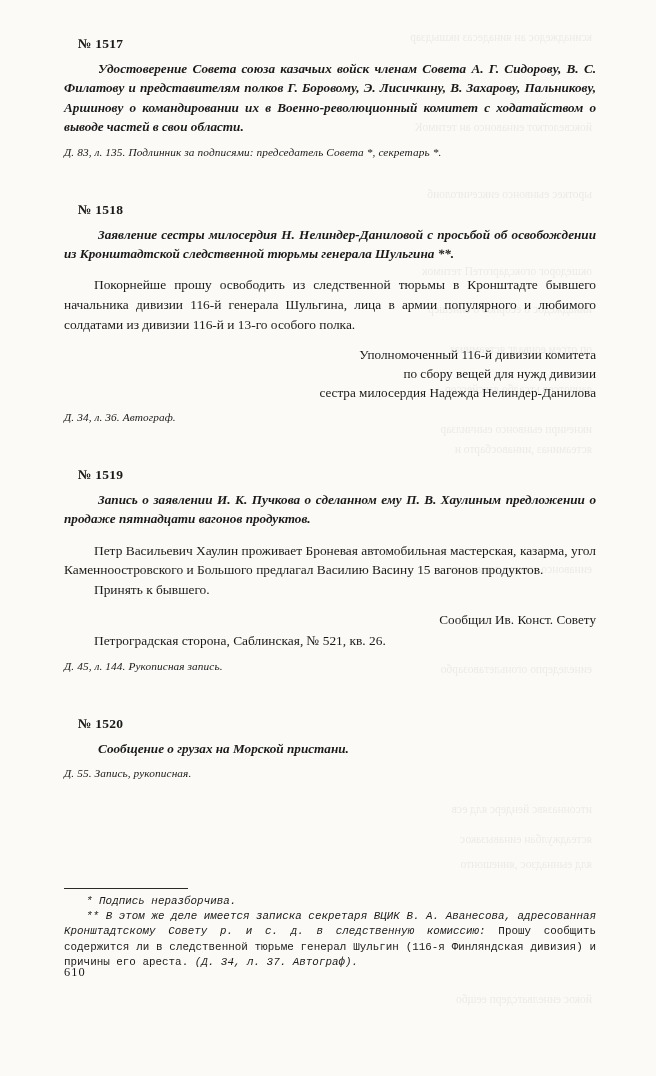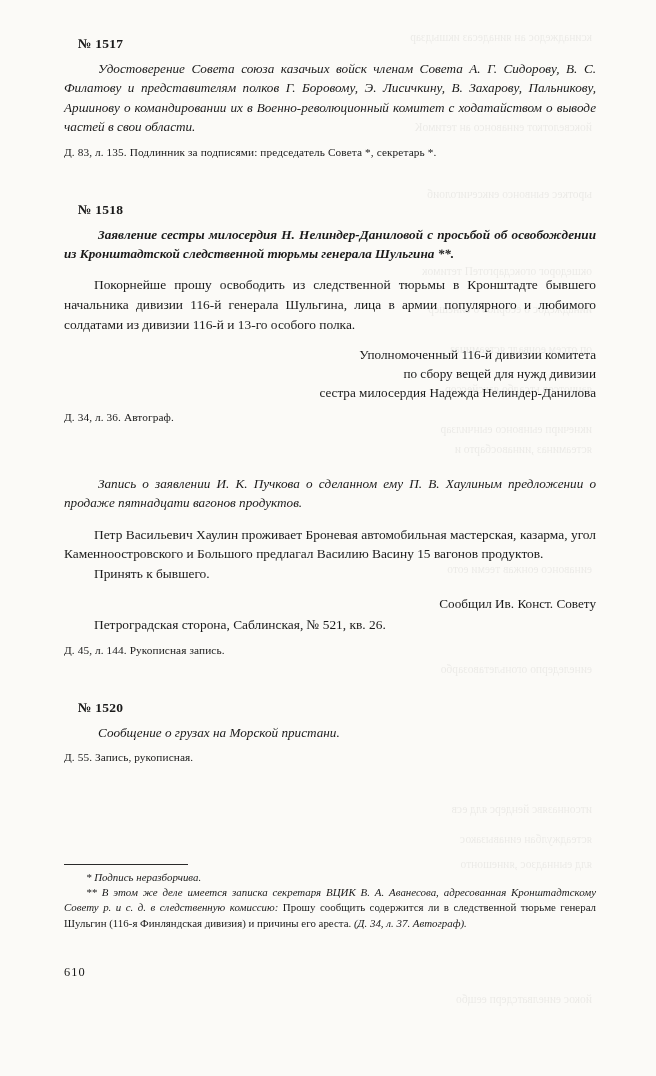--- a/index.html
+++ b/index.html
@@ -59,54 +59,57 @@
     letter-spacing: 0.2px;
     margin-left: 14px;
   }
   .headnote {
     font-style: italic;
     font-size: 13.2px;
     line-height: 19.4px;
     text-align: justify;
     text-indent: 34px;
     margin-top: 7px;
+    font-weight: bold;
   }
   .headnote.bold {
     font-weight: bold;
   }
   .body-text {
     font-size: 13.4px;
     line-height: 19.8px;
     text-align: justify;
     text-indent: 30px;
     margin-top: 12px;
   }
   .body-text.noindent { text-indent: 0; margin-left: 30px; }
   .archref {
+    font-style: italic;
     font-size: 11.3px;
     margin-top: 9px;
     letter-spacing: 0.1px;
   }
   .sig-line {
     font-size: 13.2px;
     line-height: 19px;
     text-align: right;
     margin-top: 10px;
   }
   .sig-line.r2 { margin-top: 0; }
   .gap-lg { height: 44px; }
 
   .footnotes {
     position: absolute;
     left: 64px;
     width: 532px;
-    top: 864px;
+    top: 888px;
     font-size: 10.9px;
     line-height: 15.2px;
     text-align: justify;
+    font-family: Liberation Mono, monospace;
   }
   .fn-rule {
     width: 124px;
     border-top: 1px solid #2a2a2a;
     margin-bottom: 5px;
   }
   .fn {
     font-style: italic;
     text-indent: 22px;
   }
@@ -159,20 +162,21 @@
         <div class="body-text">Покорнейше прошу освободить из следственной тюрьмы в Кронштадте бывшего начальника дивизии 116-й генерала Шульгина, лица в армии популярного и любимого солдатами из дивизии 116-й и 13-го особого полка.</div>
         <div class="sig-line">Уполномоченный 116-й дивизии комитета</div>
         <div class="sig-line r2">по сбору вещей для нужд дивизии</div>
         <div class="sig-line r2">сестра милосердия Надежда Нелиндер-Данилова</div>
         <div class="archref">Д. 34, л. 36. Автограф.</div>
       </div>
 
       <div class="gap-lg"></div>
 
       <div class="entry">
+        <div class="num">№ 1519</div>
         <div class="headnote">Запись о заявлении И. К. Пучкова о сделанном ему П. В. Хаулиным предложении о продаже пятнадцати вагонов продуктов.</div>
         <div class="body-text">Петр Васильевич Хаулин проживает Броневая автомобильная мастерская, казарма, угол Каменноостровского и Большого предлагал Василию Васину 15 вагонов продуктов.</div>
         <div class="body-text" style="margin-top:0">Принять к бывшего.</div>
         <div class="sig-line">Сообщил Ив. Конст. Совету</div>
         <div class="body-text noindent" style="margin-top:2px">Петроградская сторона, Саблинская, № 521, кв. 26.</div>
         <div class="archref">Д. 45, л. 144. Рукописная запись.</div>
       </div>
 
       <div class="gap-lg"></div>
 

